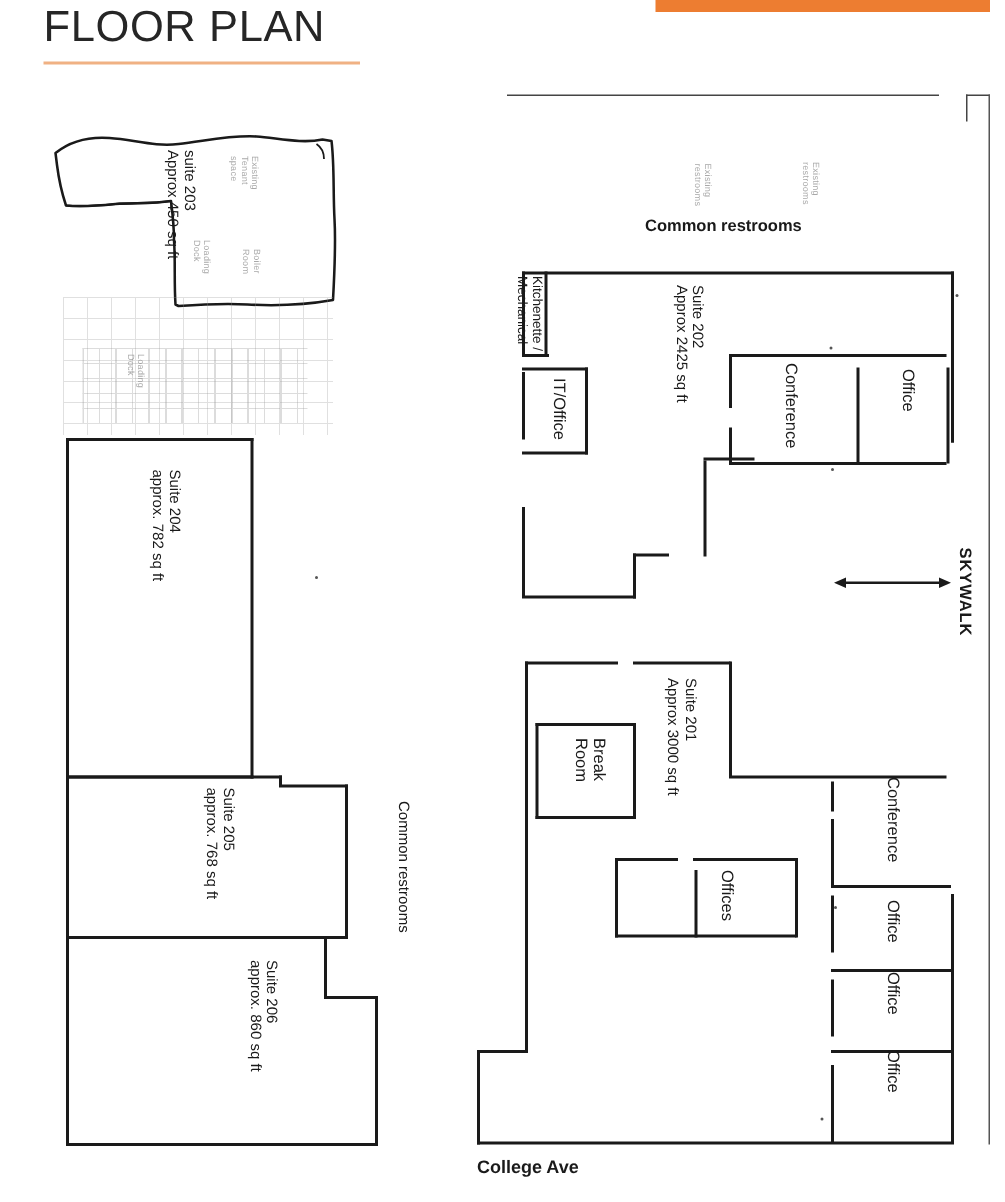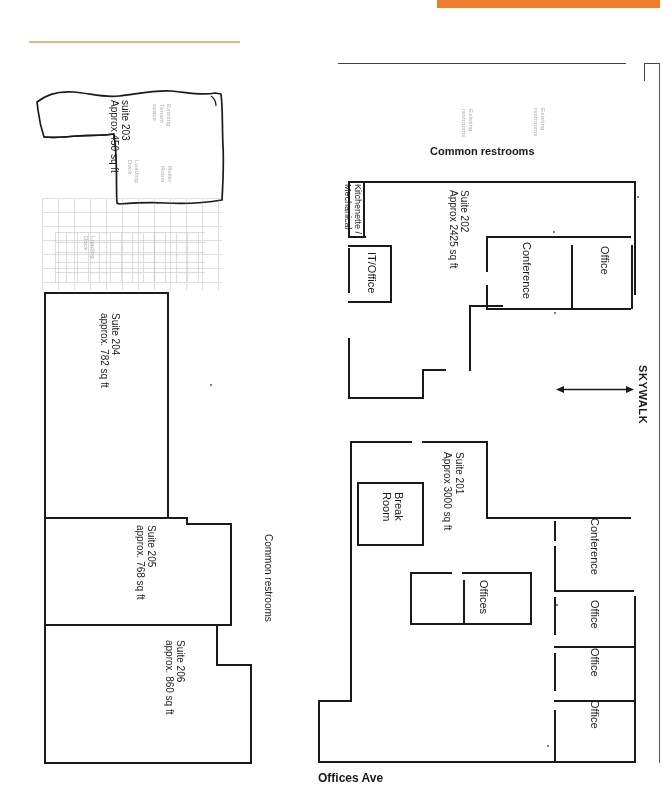--- a/index.html
+++ b/index.html
@@ -124,20 +124,21 @@
   #skywalk-arrow { position:absolute; left:556px; top:381px; width:78px; height:11px; }
 
   .speck { position:absolute; background:#555; width:2px; height:2px; border-radius:50%; }
 </style>
 </head>
 <body>
 
 <div id="page">
 
   <div id="orange-bar"></div>
+  <div id="page-title">FLOOR PLAN</div>
   <div id="title-rule"></div>
 
   <div id="suite203-shape">
     <svg width="195" height="124" viewBox="0 0 195 124">
       <path d="M4,18 C14,10 26,7 40,8 C56,9 70,14 86,12 C104,10 120,6 138,7
                C152,8 168,12 182,9 L188,10
                C190,26 189,44 190,62 C191,80 190,98 189,116
                C172,119 150,120 132,119 C116,118 100,119 86,120
                L84,119 C83,104 84,90 83,76 C83,66 82,58 81,50
                C68,52 56,51 44,52 C34,53 22,54 11,53
@@ -290,15 +291,15 @@
   <div class="wall h" style="left:554px; top:646px; width:6px;"></div>
   <div class="wall h" style="left:554px; top:700px; width:80px;"></div>
   <div class="lbl sz11 rot" style="left:601px; top:648px;">Office</div>
 
   <div class="wall v" style="left:554px; top:710px; height:52px;"></div>
   <div class="lbl sz11 rot" style="left:601px; top:700px;">Office</div>
 
   <div class="speck" style="left:556px; top:604px;"></div>
   <div class="speck" style="left:547px; top:745px;"></div>
 
-  <div class="lbl sz12 bold" style="left:318px; top:772px;">Offices Ave</div>
+  <div class="lbl sz12 bold" style="left:318px; top:772px;">College Ave</div>
 
 </div>
 
 </body></html>

